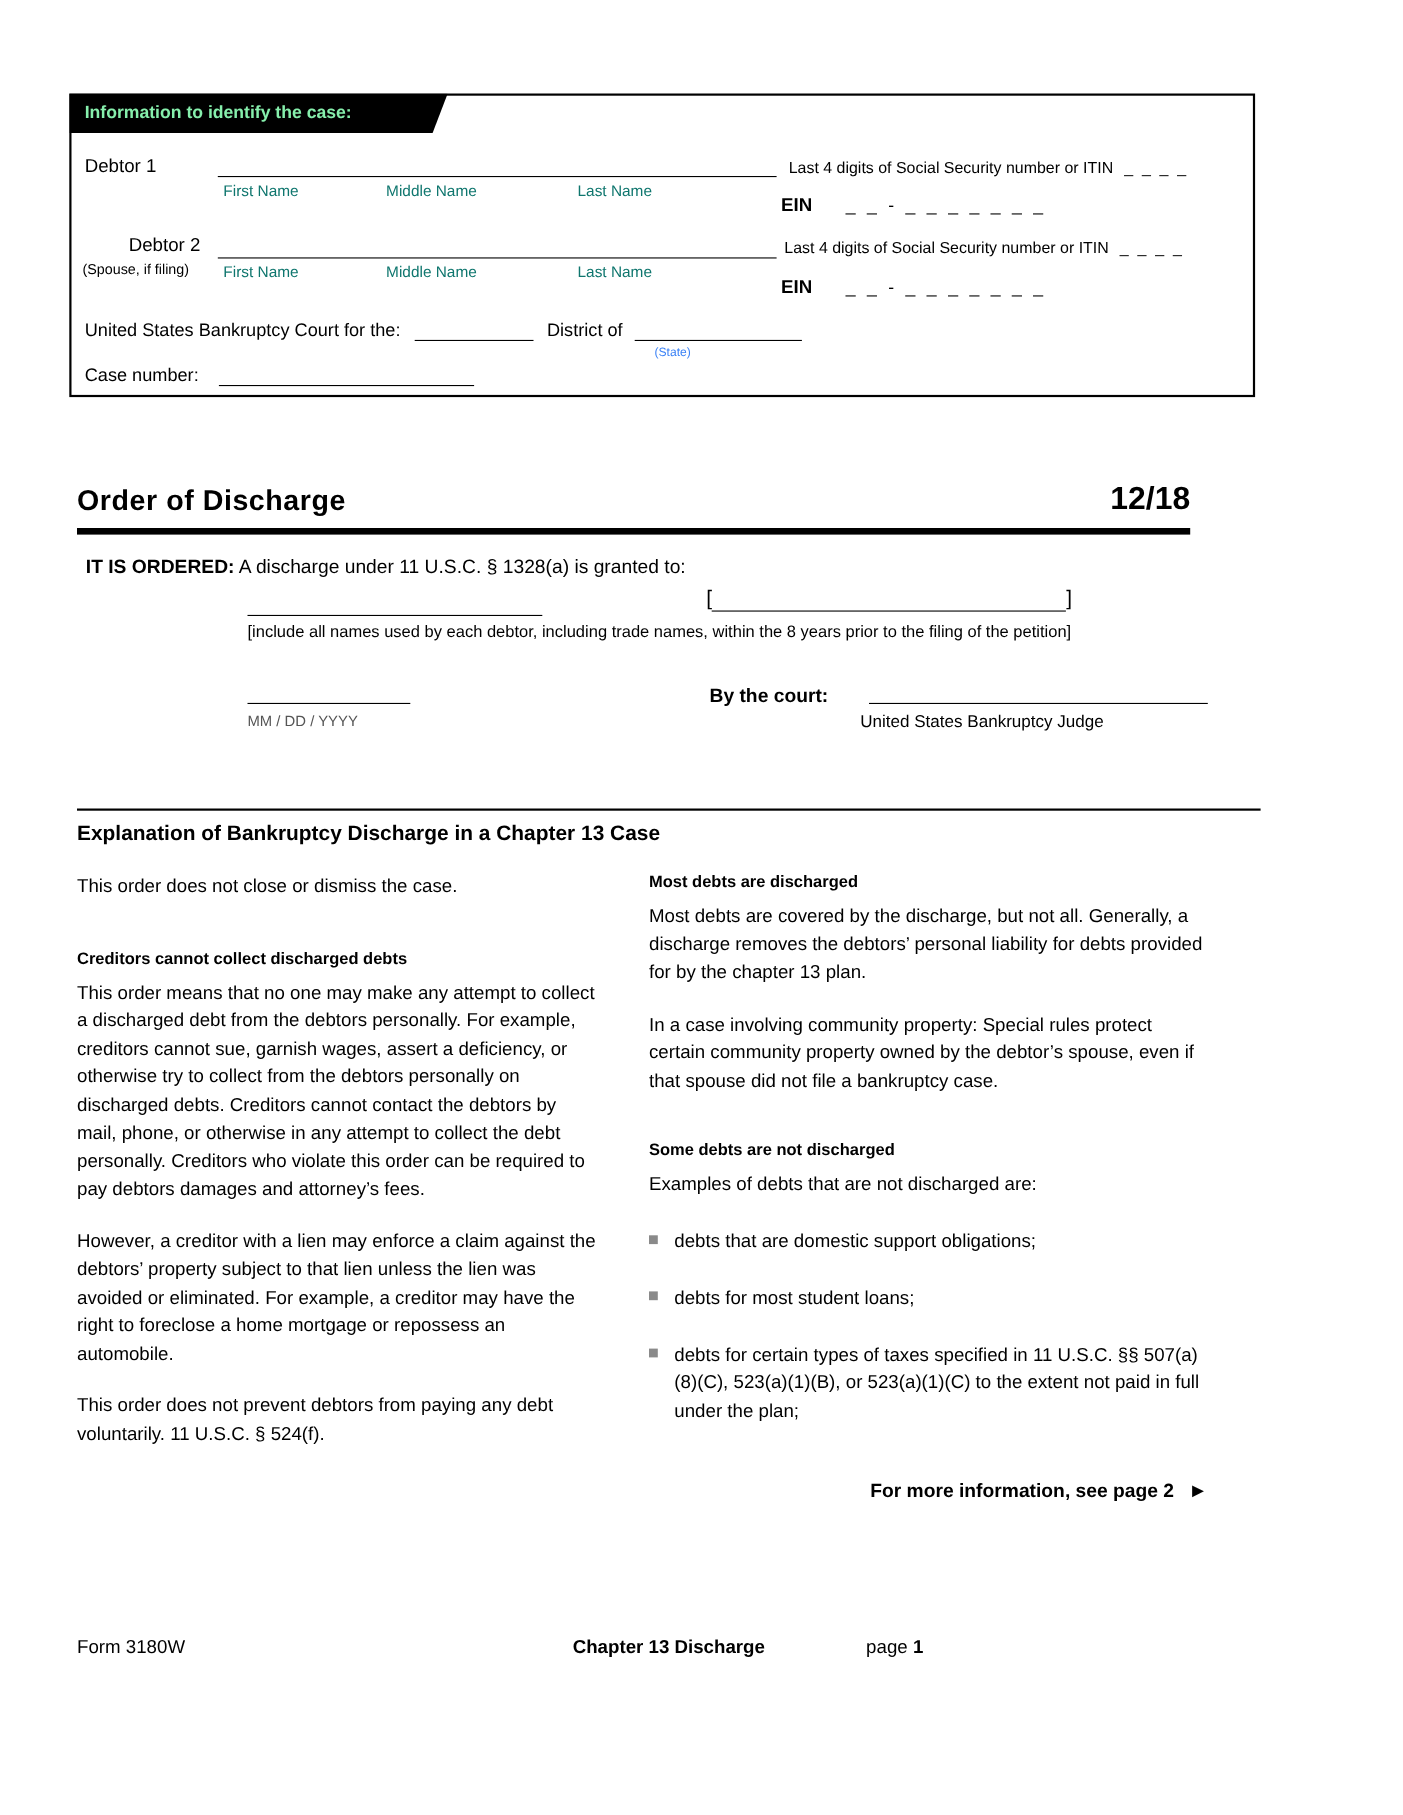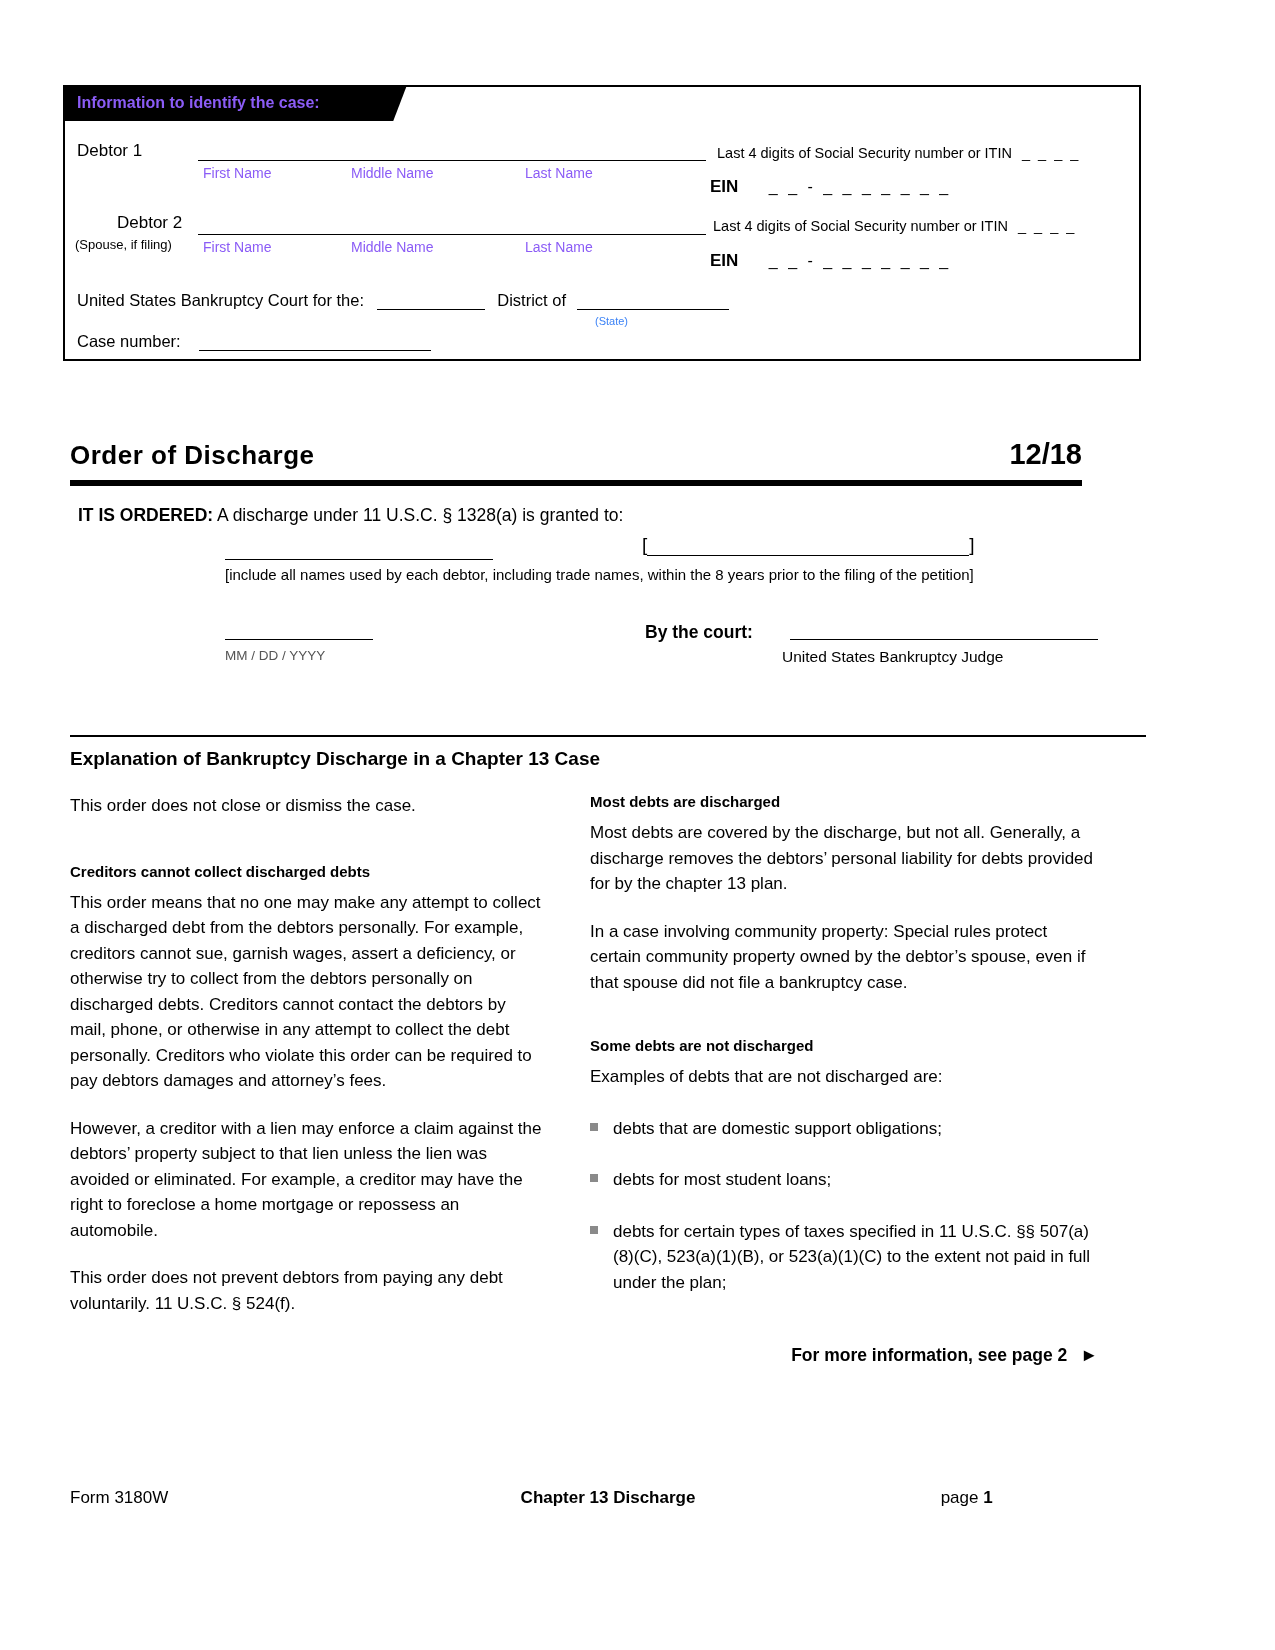--- a/index.html
+++ b/index.html
@@ -12,27 +12,27 @@
   .blank { display:inline-block; border-bottom:1.5px solid #000; vertical-align:bottom; }
   .abs { position:absolute; }
 
   
   .info-box {
     position:absolute; left:63px; top:85px; width:1078px; height:276px;
     border:2px solid #000; background:#fff;
   }
   .info-tab {
     position:absolute; left:-2px; top:-2px; width:344px; height:36px;
-    background:#000; color:#8b5cf6; font-weight:bold; font-size:16px;
+    background:#000; color:#86efac; font-weight:bold; font-size:16px;
     padding:9px 0 0 14px; clip-path:polygon(0 0,100% 0,96% 100%,0 100%);
   }
   .fld-label { font-size:17px; }
   .sub-note  { font-size:13px; }
   .name-line { border-bottom:1.5px solid #000; }
-  .name-cols span { position:absolute; font-size:14px; color:#8b5cf6; }
+  .name-cols span { position:absolute; font-size:14px; color:#0f766e; }
   .ssn-text { font-size:14.5px; }
   .ein-label { font-weight:bold; font-size:17px; }
   .ein-blanks { font-size:16px; letter-spacing:3px; margin-left:26px; }
   .court-row, .case-row { font-size:16.5px; }
   .state-note { font-size:11px; color:#3b82f6; }
 
   
   .title-row {
     position:absolute; left:70px; top:438px; width:1012px;
     display:flex; justify-content:space-between; align-items:flex-end;
@@ -68,21 +68,21 @@
   .bullet { display:flex; gap:15px; margin-top:26px; }
   .bullet-marker { width:8px; height:8px; background:#8a8a8a; margin-top:7px; flex:none; }
   .bullet-text { font-size:17px; line-height:1.5; }
   .more-info { margin-top:50px; text-align:right; font-size:17.5px; font-weight:bold; }
   .arrow { margin-left:8px; font-size:18px; }
 
   
   .footer { position:absolute; left:70px; top:1488px; width:1076px; display:flex; font-size:17px; }
   .footer > div { flex:1; }
   .footer .f-center { text-align:center; font-weight:bold; }
-  .footer .f-right  { text-align:center; }
+  .footer .f-right  { text-align:left; }
   .footer .f-right b { font-weight:bold; }
 </style>
 </head>
 <body>
 
 <div class="info-box">
   <div class="info-tab">Information to identify the case:</div>
 
   <div class="abs fld-label" style="left:12px; top:54px;">Debtor 1</div>
   <div class="abs name-line" style="left:133px; top:40px; width:508px; height:34px;"></div>

